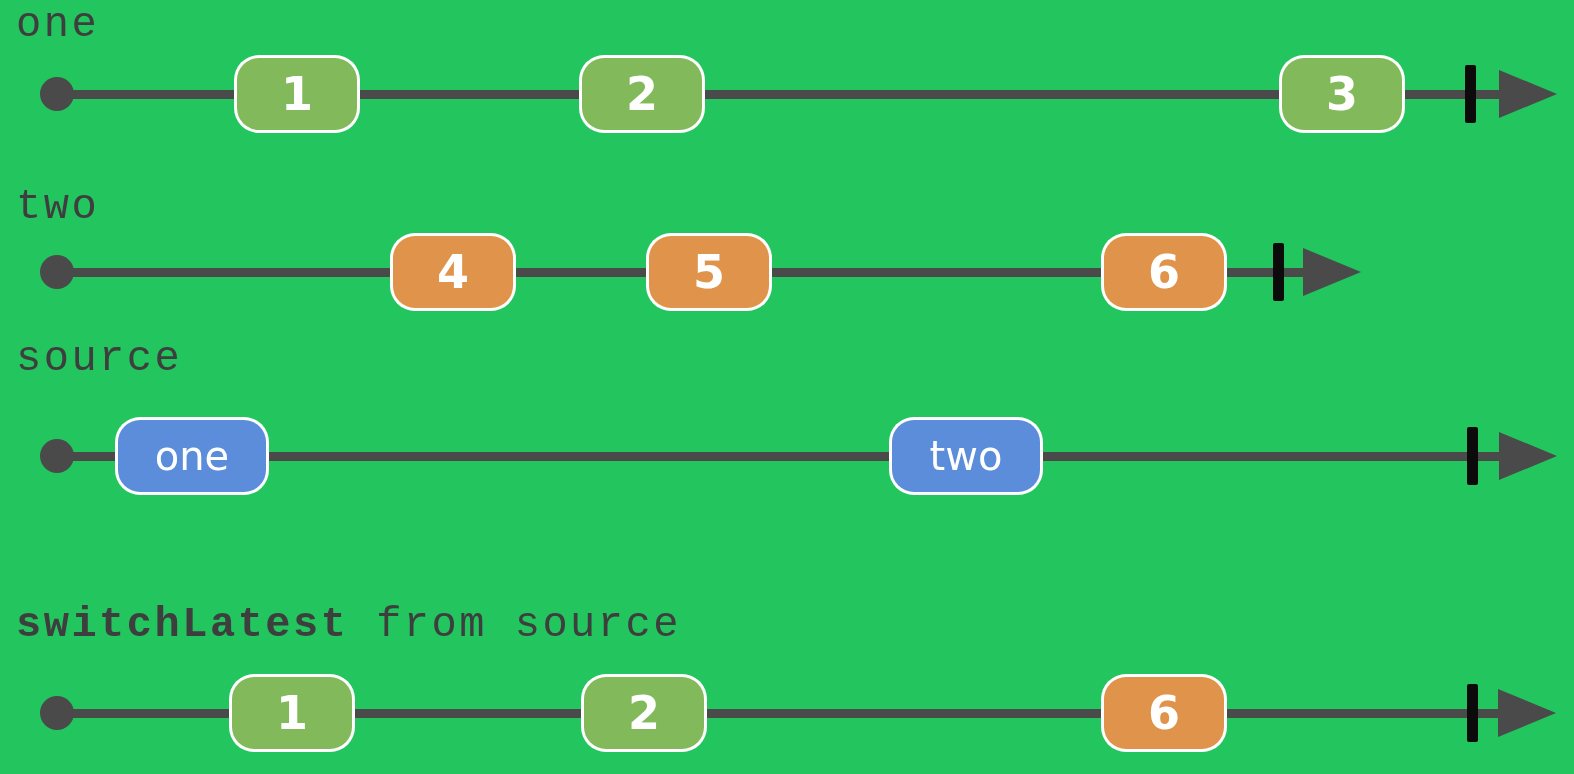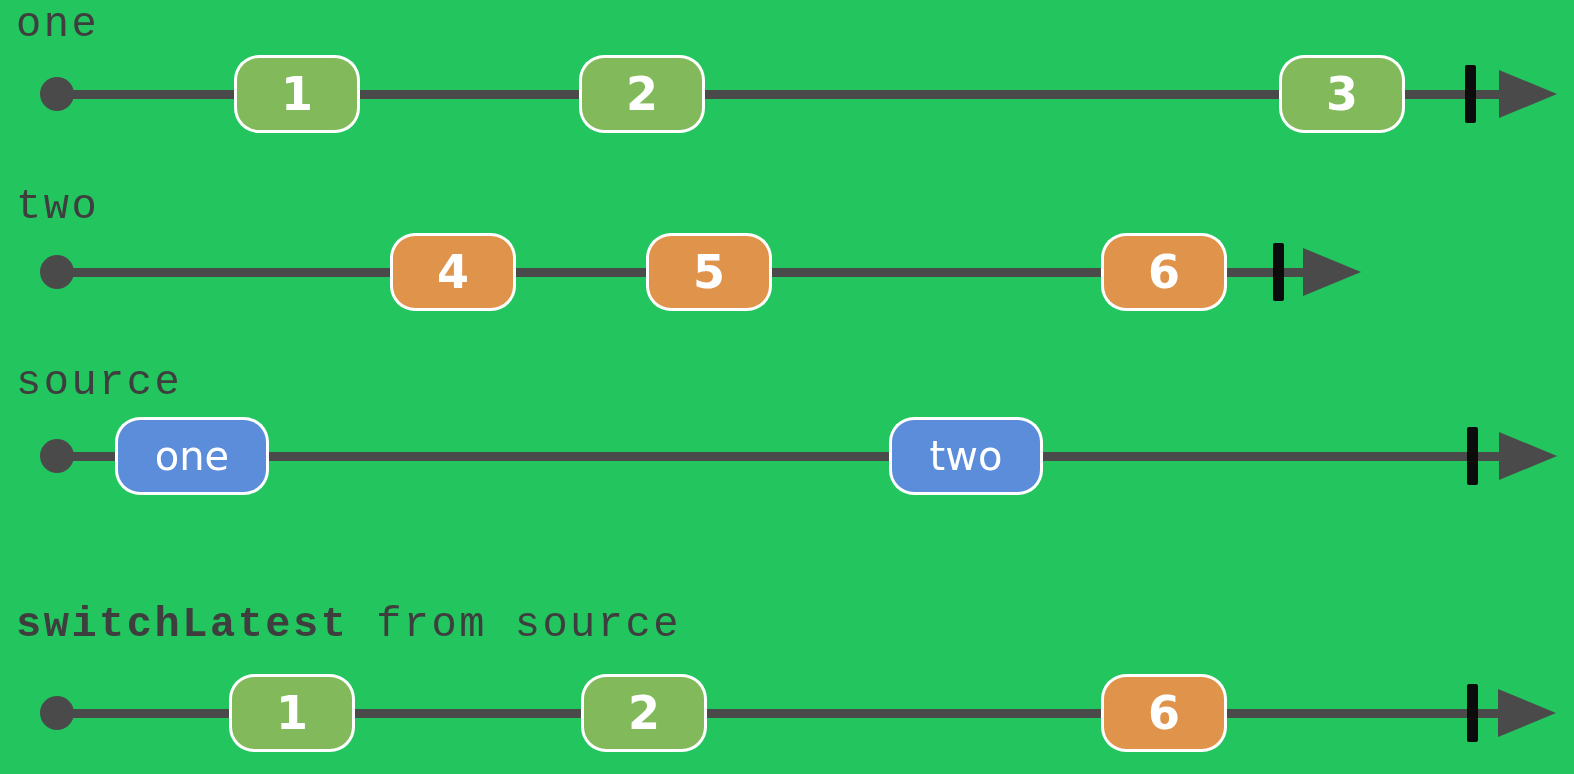--- a/index.html
+++ b/index.html
@@ -92,21 +92,21 @@
       </div>
       <div class="marble digit" style="left: 649px; top: 236px; width: 120px; background: rgb(224, 148, 75);">
         <span class="marble-text">5</span>
       </div>
       <div class="marble digit" style="left: 1104px; top: 236px; width: 120px; background: rgb(224, 148, 75);">
         <span class="marble-text">6</span>
       </div>
       <div class="start-dot" style="left: 40px; top: 255px; background: rgb(74, 74, 74);"></div>
     </div>
     <div class="stream-row">
-      <div class="row-label" style="left: 16px; top: 360px; color: rgb(62, 62, 62);"><span class="bold-part"></span><span class="rest-part">source</span></div>
+      <div class="row-label" style="left: 16px; top: 336px; color: rgb(62, 62, 62);"><span class="bold-part"></span><span class="rest-part">source</span></div>
       <div class="timeline-line" style="left: 57px; top: 452px; width: 1451px; background: rgb(74, 74, 74);"></div>
       <div class="completion-bar" style="left: 1467px; top: 427px; background: rgb(11, 11, 11);"></div>
       <div class="arrowhead" style="left: 1499px; top: 432px; border-left: 58px solid rgb(74, 74, 74);"></div>
       <div class="marble word" style="left: 118px; top: 420px; width: 148px; background: rgb(92, 141, 219);">
         <span class="marble-text">one</span>
       </div>
       <div class="marble word" style="left: 892px; top: 420px; width: 148px; background: rgb(92, 141, 219);">
         <span class="marble-text">two</span>
       </div>
       <div class="start-dot" style="left: 40px; top: 439px; background: rgb(74, 74, 74);"></div>

